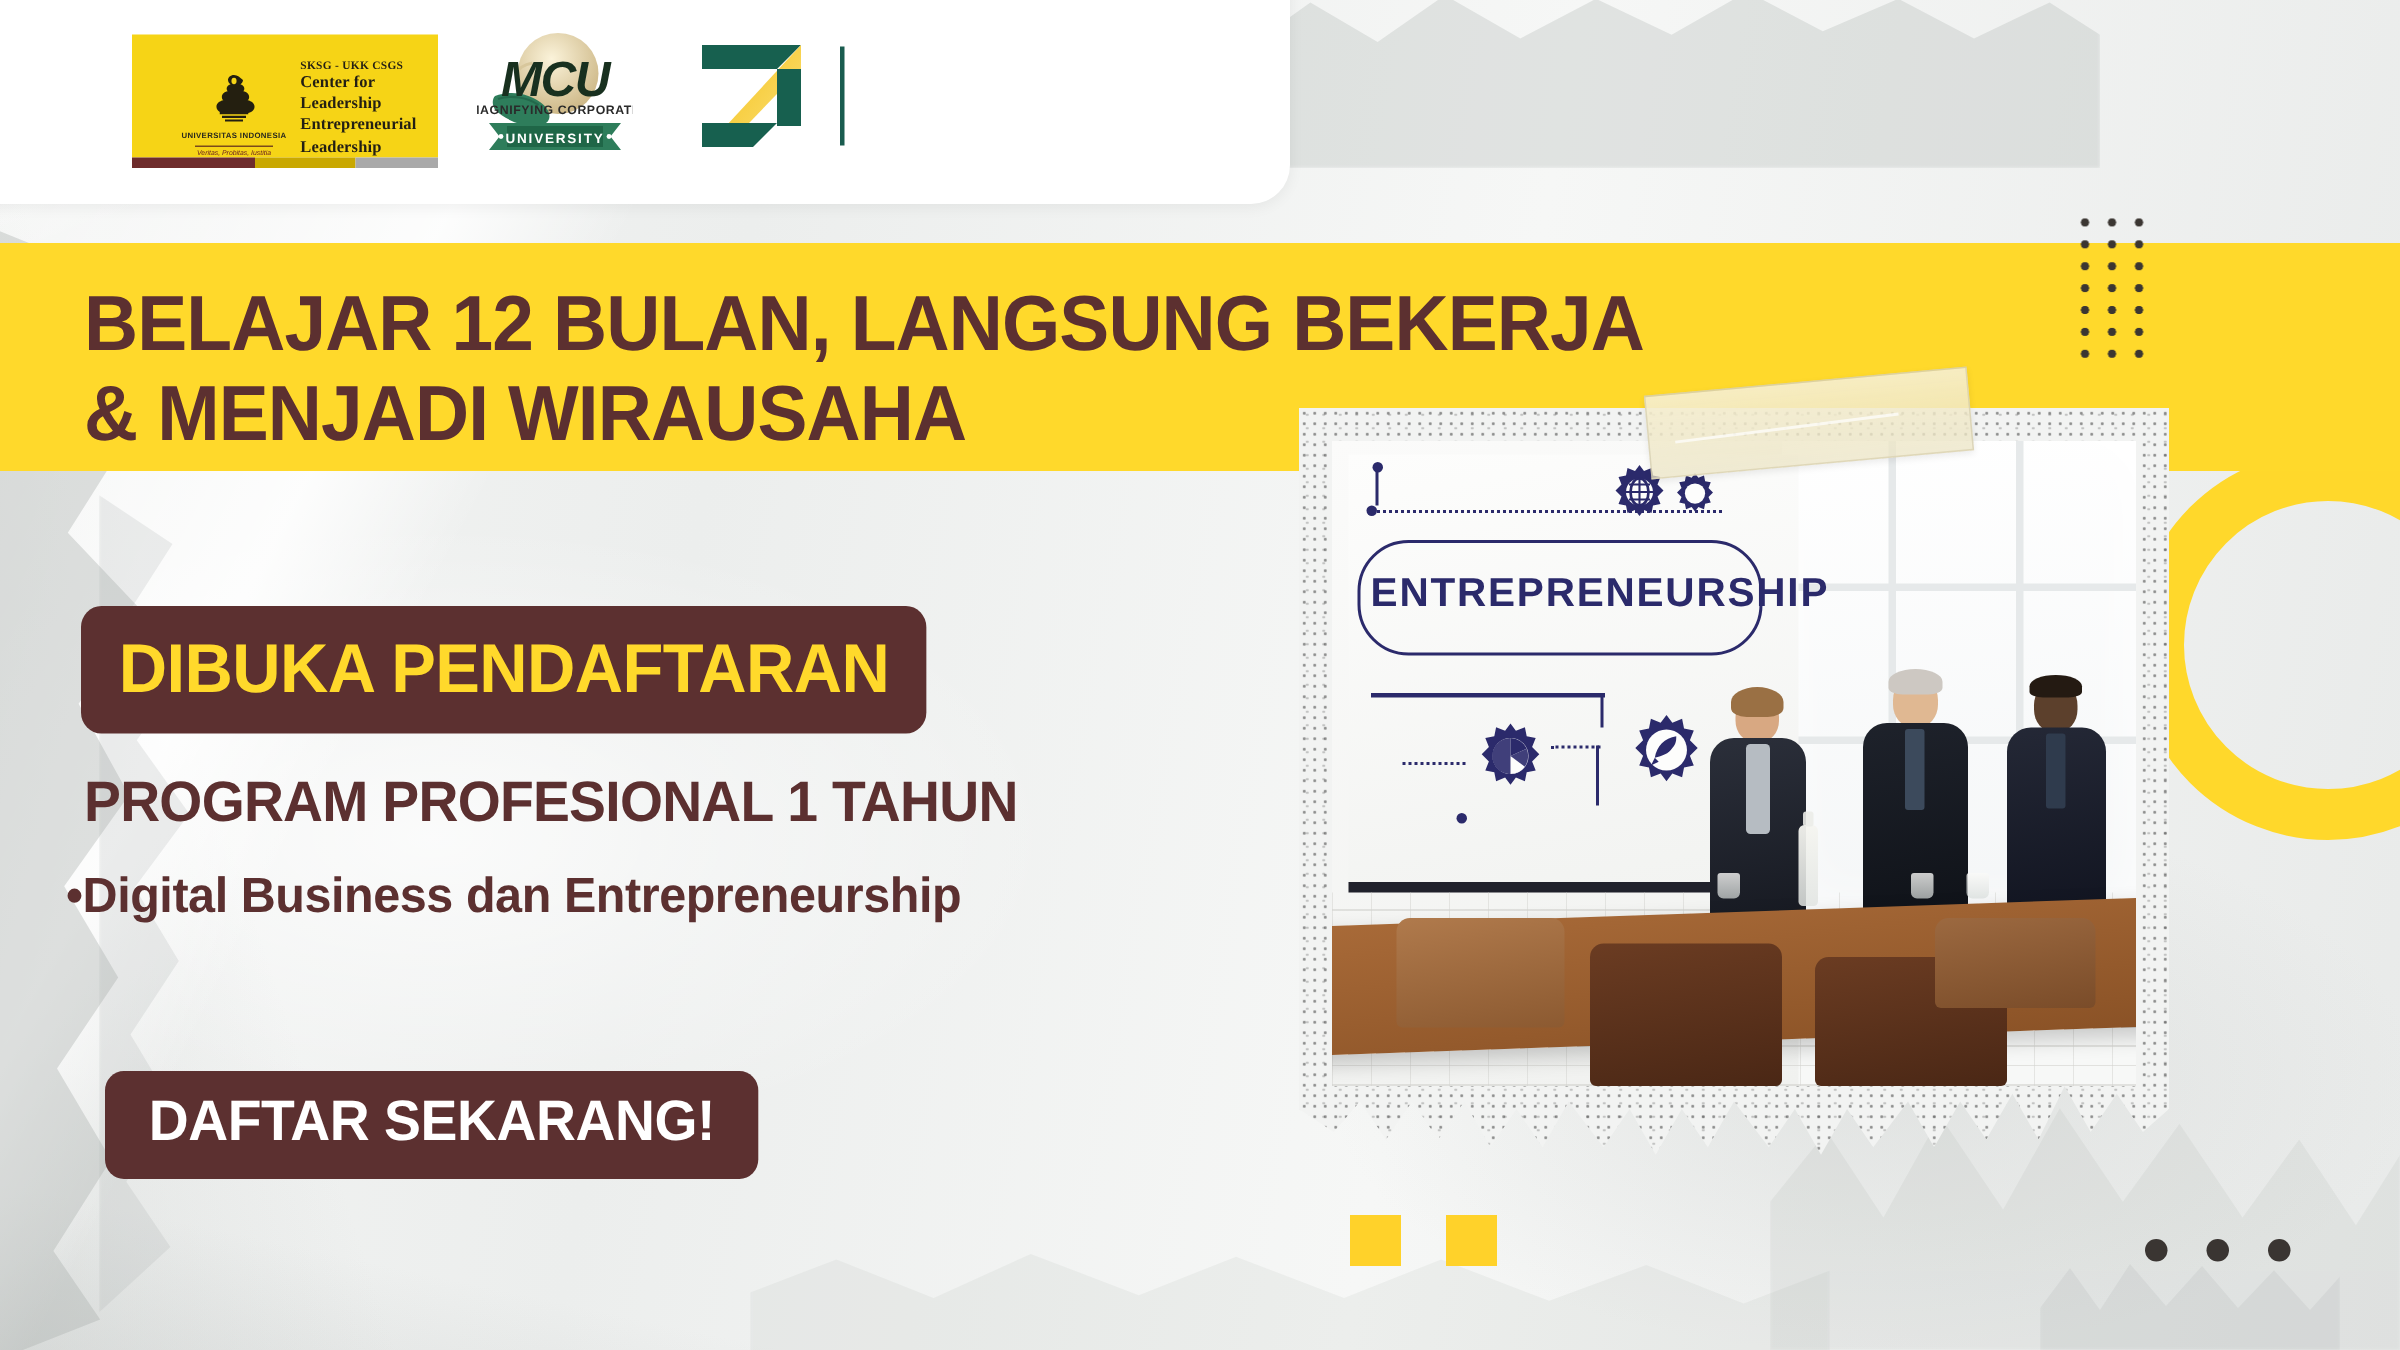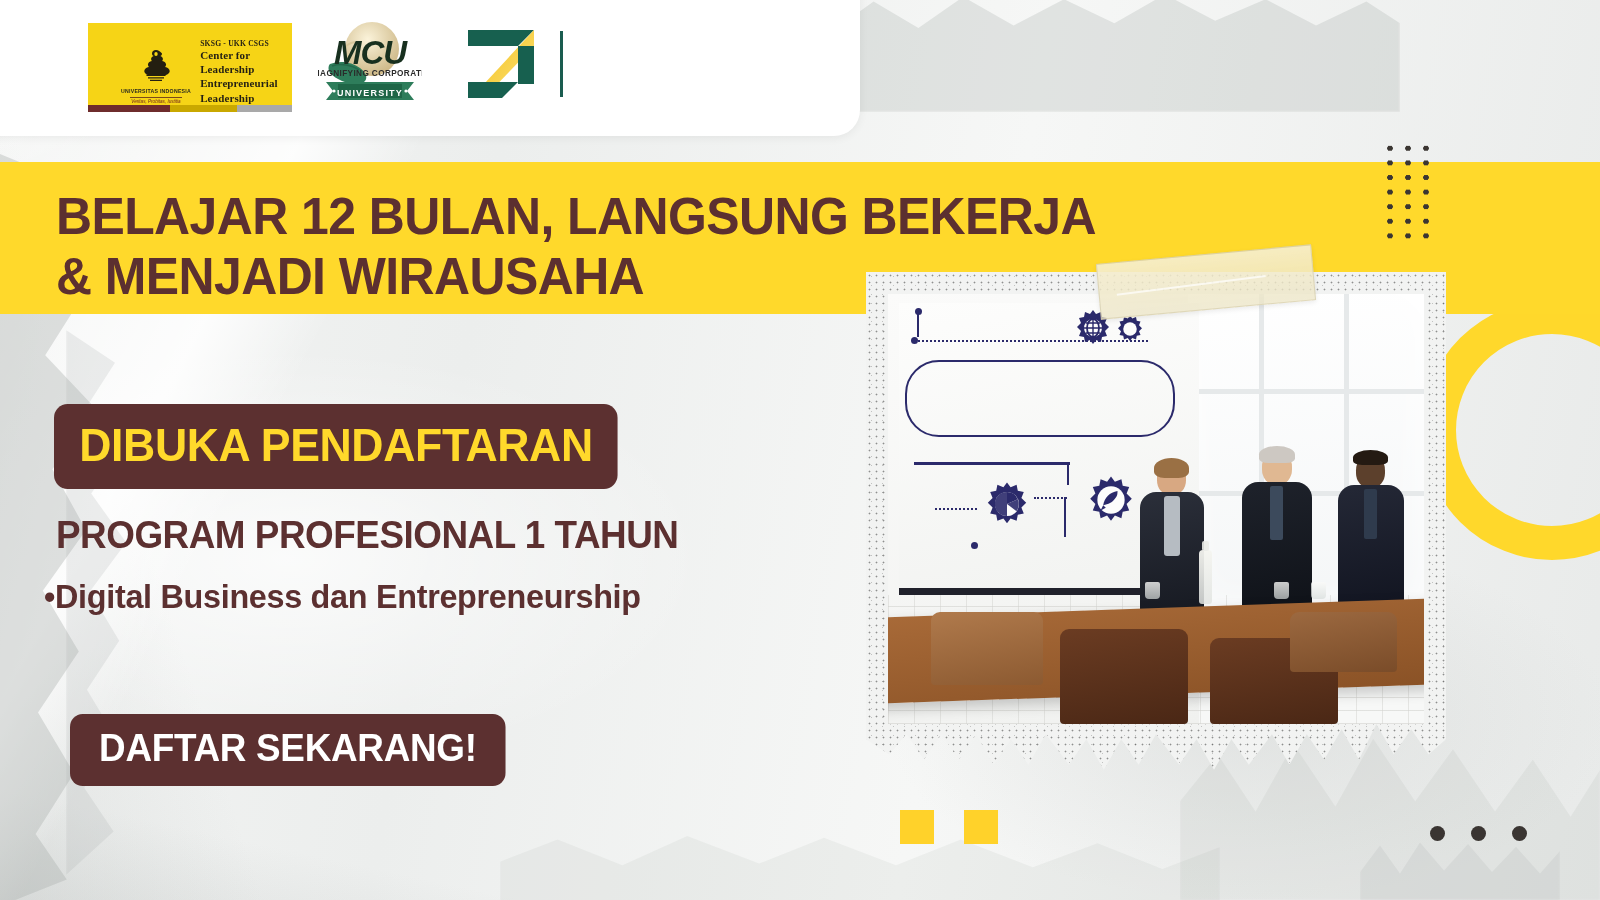--- a/index.html
+++ b/index.html
@@ -335,20 +335,21 @@
 
       <div class="window">
         <div class="mullion" style="left:0;top:30%;width:100%;height:5px;"></div>
         <div class="mullion" style="left:0;top:62%;width:100%;height:5px;"></div>
         <div class="mullion" style="left:30%;top:0;width:5px;height:100%;"></div>
         <div class="mullion" style="left:66%;top:0;width:5px;height:100%;"></div>
       </div>
 
       <div class="board">
         <div class="board-pill"></div>
+        <div class="board-txt">ENTREPRENEURSHIP</div>
 
         <div class="dln" style="left:5%;top:13%;width:78%;"></div>
         <div class="nd" style="left:4%;top:12%;"></div>
         <div class="ln" style="left:6%;top:3%;width:2.5px;height:9%;"></div>
         <div class="nd" style="left:5.3%;top:2%;"></div>
         <div class="ln" style="left:5%;top:56%;width:52%;height:2.5px;"></div>
         <div class="ln" style="left:56%;top:56%;width:2.5px;height:8%;"></div>
 
         <div class="gearwrap" style="left:58%;top:2%;">
           <svg width="40" height="40" viewBox="0 0 40 40">

